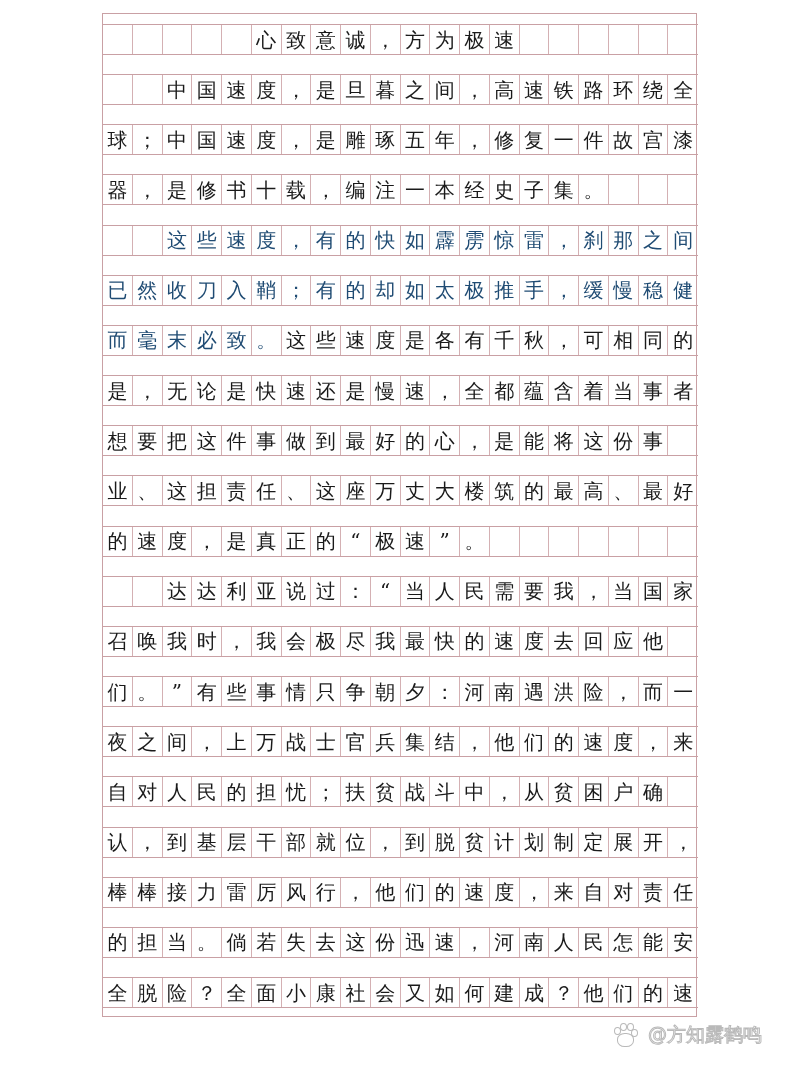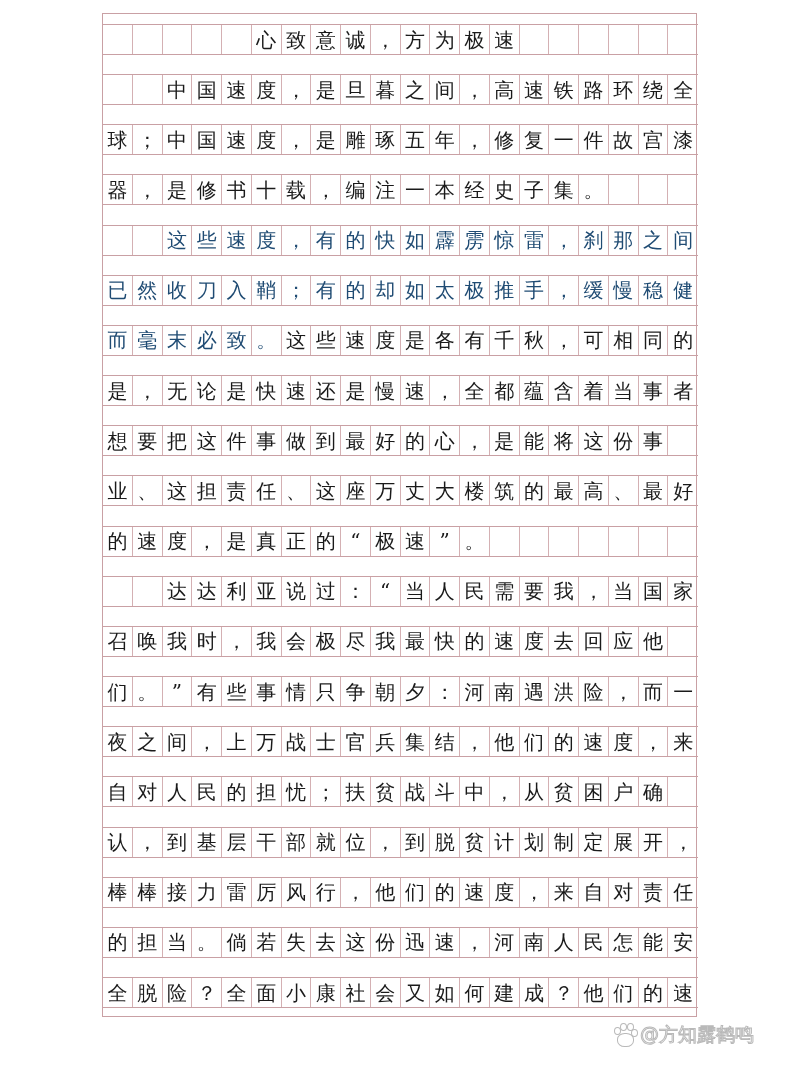--- a/index.html
+++ b/index.html
@@ -15,21 +15,21 @@
   }
   .cell {
     width: 29.75px; height: 100%; box-sizing: border-box;
     border-right: 1px solid #d4b0b3; display: flex; align-items: center; justify-content: center;
     font-size: 20px; color: #1a1a1a; line-height: 1;
   }
   .cell:last-child { border-right: none; }
   .cell.blue { color: #1f4b73; }
   .watermark {
     position: absolute; left: 612px; top: 1020px; height: 30px;
-    display: flex; align-items: center; gap: 4px;
+    display: flex; align-items: center; gap: 12px;
     font-family: "DejaVu Sans", "Liberation Sans", sans-serif; font-size: 19px;
     color: #ffffff; -webkit-text-stroke: 1px #b9b9b9;
   }
   .paw { width: 24px; height: 24px; position: relative; }
   .paw span { position: absolute; border: 1px solid #b9b9b9; border-radius: 50%; background: #fff; }
 </style>
 </head>
 <body>
 
 <div class="sheet" id="sheet">

